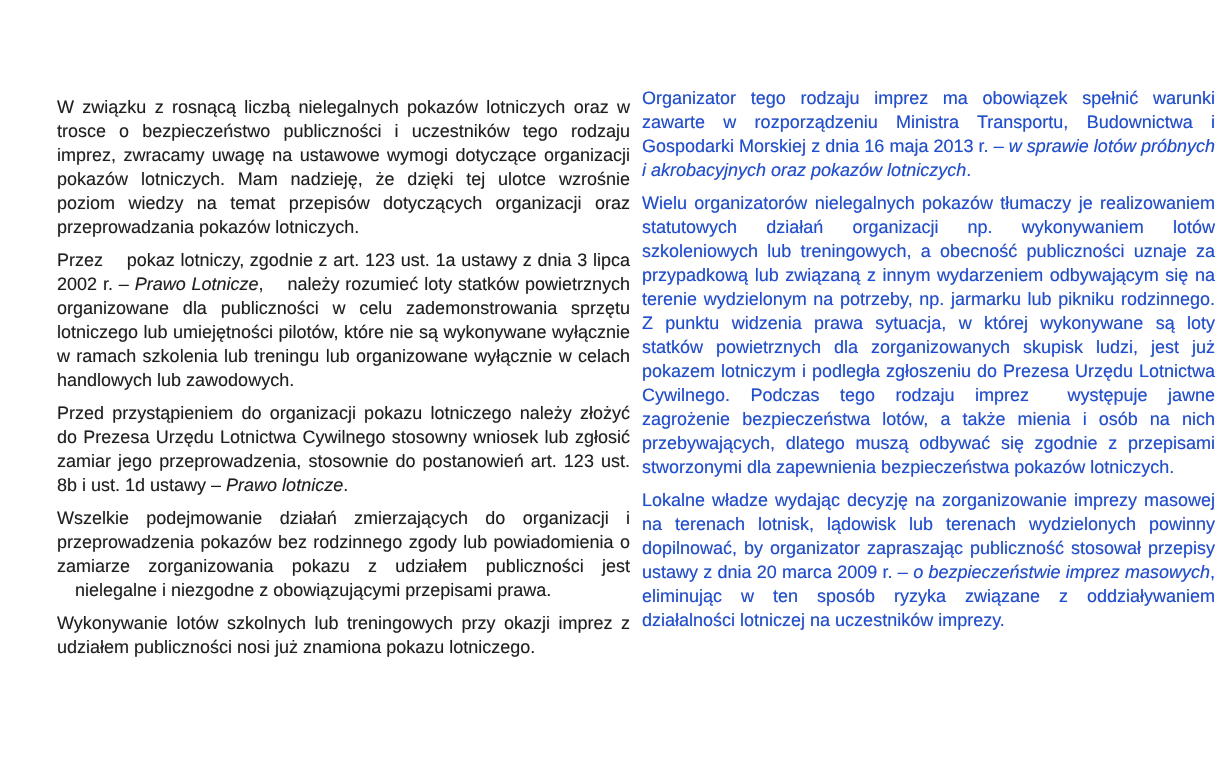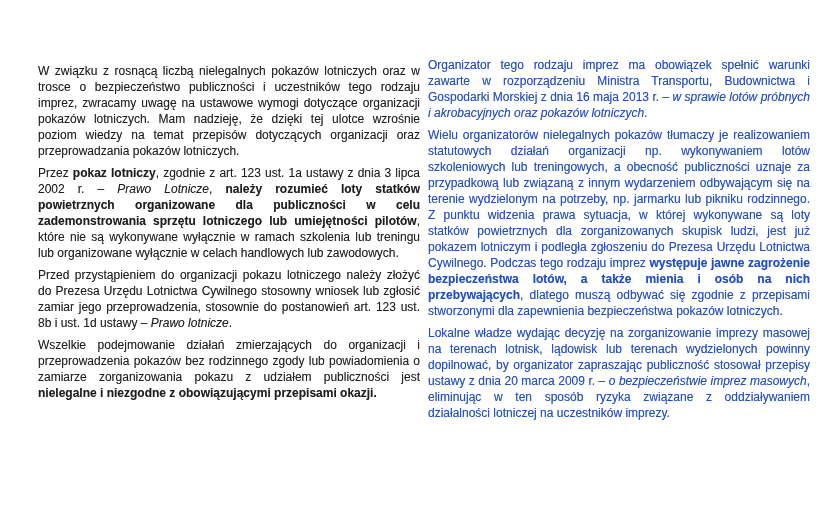--- a/index.html
+++ b/index.html
@@ -30,31 +30,32 @@
     
     text-shadow: 0 0 0.5px rgba(30,30,30,0.4);
   }
   .column-left  { left: 38px;  top: 63px; }
   .column-right { left: 428px; top: 57px; }
   p.para {
     margin: 0 0 6px 0;
     padding: 0;
   }
   .run        { font-weight: 400; font-style: normal; }
-  .run.bold   { font-weight: 700; }
+  .run.bold   { font-weight: 400; margin-left: 12px; }
   .run.italic { font-style: italic; }
 </style>
 </head>
 <body>
 
 <div class="page" style="background: rgb(255, 255, 255);">
   <div class="column column-left" style="color: rgb(30, 30, 30);">
       <p class="para"><span class="run">W związku z rosnącą liczbą nielegalnych pokazów lotniczych oraz w trosce o bezpieczeństwo publiczności i uczestników tego rodzaju imprez, zwracamy uwagę na ustawowe wymogi dotyczące organizacji pokazów lotniczych. Mam nadzieję, że dzięki tej ulotce wzrośnie poziom wiedzy na temat przepisów dotyczących organizacji oraz przeprowadzania pokazów lotniczych.</span></p>
       <p class="para"><span class="run">Przez </span><span class="run bold">pokaz lotniczy</span><span class="run">, zgodnie z art. 123 ust. 1a ustawy z dnia 3 lipca 2002 r. – </span><span class="run italic">Prawo Lotnicze</span><span class="run">, </span><span class="run bold">należy rozumieć loty statków powietrznych organizowane dla publiczności w celu zademonstrowania sprzętu lotniczego lub umiejętności pilotów</span><span class="run">, które nie są wykonywane wyłącznie w ramach szkolenia lub treningu lub organizowane wyłącznie w celach handlowych lub zawodowych.</span></p>
       <p class="para"><span class="run">Przed przystąpieniem do organizacji pokazu lotniczego należy złożyć do Prezesa Urzędu Lotnictwa Cywilnego stosowny wniosek lub zgłosić zamiar jego przeprowadzenia, stosownie do postanowień art. 123 ust. 8b i ust. 1d ustawy – </span><span class="run italic">Prawo lotnicze</span><span class="run">.</span></p>
-      <p class="para"><span class="run">Wszelkie podejmowanie działań zmierzających do organizacji i przeprowadzenia pokazów bez rodzinnego zgody lub powiadomienia o zamiarze zorganizowania pokazu z udziałem publiczności jest </span><span class="run bold">nielegalne i niezgodne z obowiązującymi przepisami okazji.</span></p>
+      <p class="para"><span class="run">Wszelkie podejmowanie działań zmierzających do organizacji i przeprowadzenia pokazów bez rodzinnego zgody lub powiadomienia o zamiarze zorganizowania pokazu z udziałem publiczności jest </span><span class="run bold">nielegalne i niezgodne z obowiązującymi przepisami prawa.</span></p>
+      <p class="para"><span class="run">Wykonywanie lotów szkolnych lub treningowych przy okazji imprez z udziałem publiczności nosi już znamiona pokazu lotniczego.</span></p>
     </div>
   <div class="column column-right" style="color: #1d4ed8;">
       <p class="para"><span class="run">Organizator tego rodzaju imprez ma obowiązek spełnić warunki zawarte w rozporządzeniu Ministra Transportu, Budownictwa i Gospodarki Morskiej z dnia 16 maja 2013 r. – </span><span class="run italic">w sprawie lotów próbnych i akrobacyjnych oraz pokazów lotniczych</span><span class="run">.</span></p>
       <p class="para"><span class="run">Wielu organizatorów nielegalnych pokazów tłumaczy je realizowaniem statutowych działań organizacji np. wykonywaniem lotów szkoleniowych lub treningowych, a obecność publiczności uznaje za przypadkową lub związaną z innym wydarzeniem odbywającym się na terenie wydzielonym na potrzeby, np. jarmarku lub pikniku rodzinnego. Z punktu widzenia prawa sytuacja, w której wykonywane są loty statków powietrznych dla zorganizowanych skupisk ludzi, jest już pokazem lotniczym i podległa zgłoszeniu do Prezesa Urzędu Lotnictwa Cywilnego. Podczas tego rodzaju imprez </span><span class="run bold">występuje jawne zagrożenie bezpieczeństwa lotów, a także mienia i osób na nich przebywających</span><span class="run">, dlatego muszą odbywać się zgodnie z przepisami stworzonymi dla zapewnienia bezpieczeństwa pokazów lotniczych.</span></p>
       <p class="para"><span class="run">Lokalne władze wydając decyzję na zorganizowanie imprezy masowej na terenach lotnisk, lądowisk lub terenach wydzielonych powinny dopilnować, by organizator zapraszając publiczność stosował przepisy ustawy z dnia 20 marca 2009 r. – </span><span class="run italic">o bezpieczeństwie imprez masowych</span><span class="run">, eliminując w ten sposób ryzyka związane z oddziaływaniem działalności lotniczej na uczestników imprezy.</span></p>
     </div>
 </div>
 
 </body></html>

